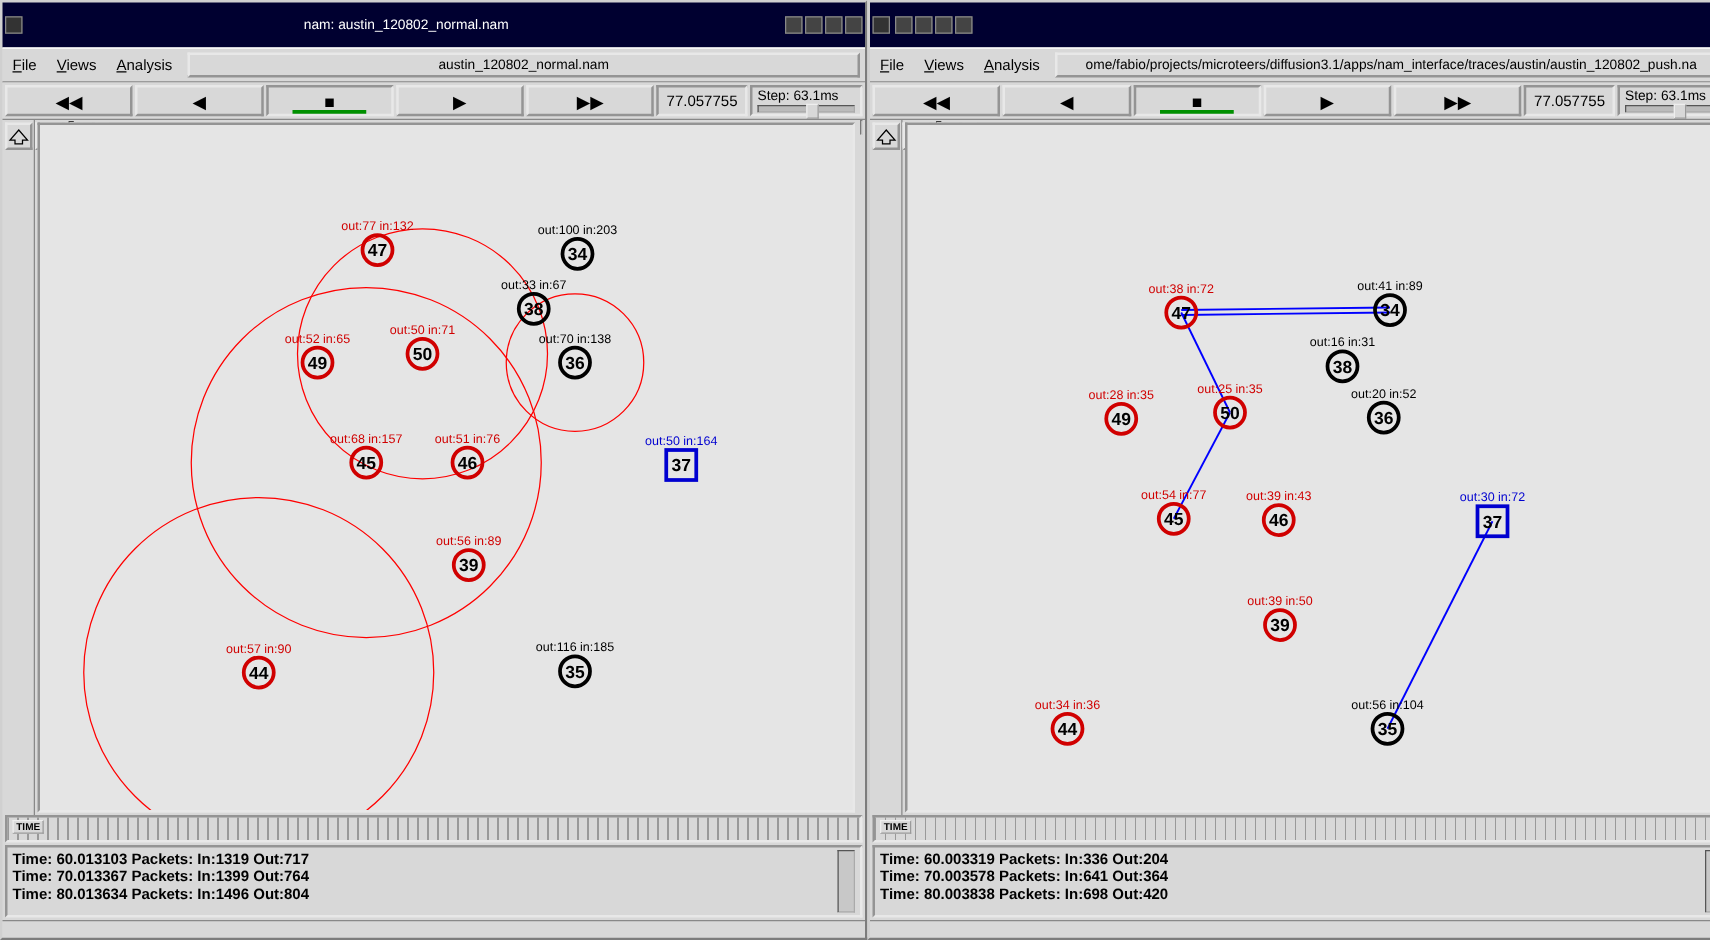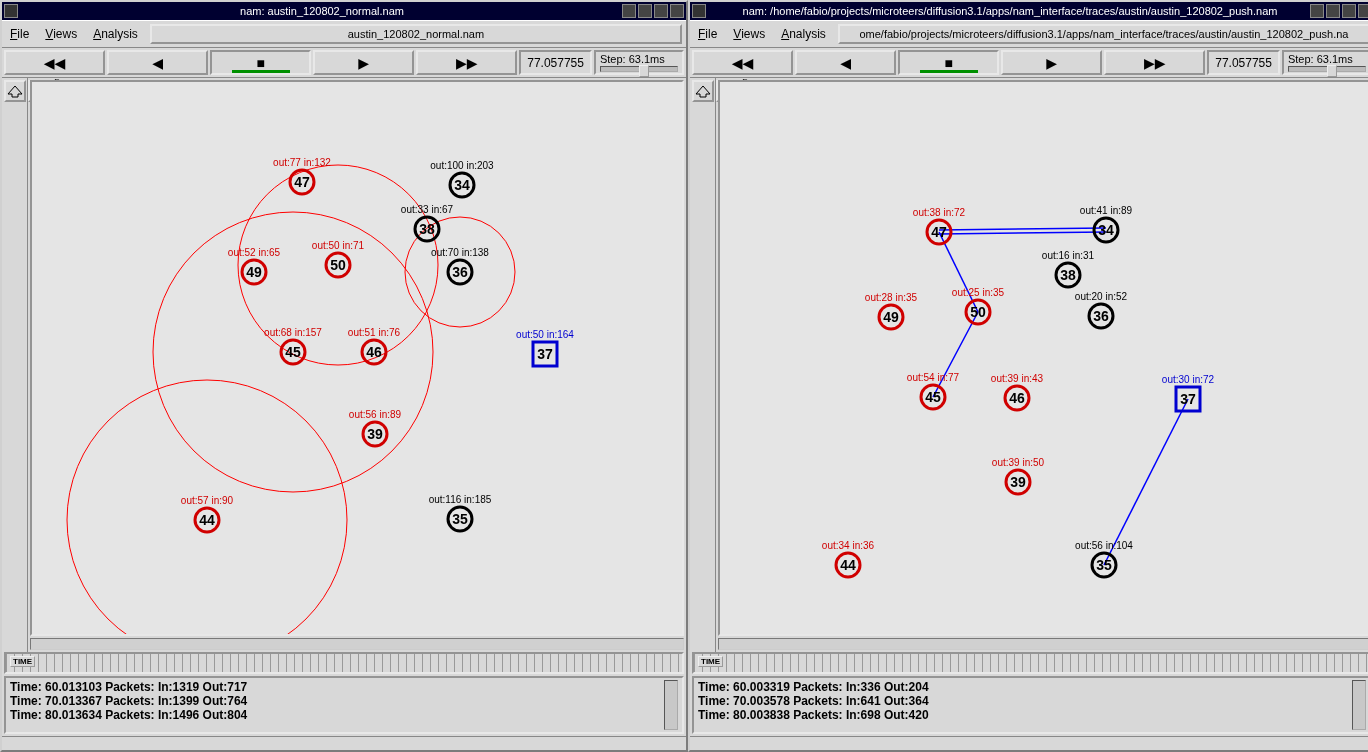--- a/index.html
+++ b/index.html
@@ -16,21 +16,21 @@
     flex: 1;
     display: flex;
     flex-direction: column;
     border: 2px outset #d0d0d0;
     background: #d8d8d8;
     position: relative;
   }
   .titlebar {
     background: #000030;
     color: #fff;
-    height: 18px;
+    height: 36px;
     display: flex;
     align-items: center;
     font-size: 11px;
     padding: 0 2px;
   }
   .titlebar .sys-icon {
     width: 14px; height: 14px;
     border: 1px solid #888;
     background: #333;
     margin-right: 4px;
@@ -139,21 +139,21 @@
   .tool-btn {
     height: 22px;
     border: 2px outset #e8e8e8;
     background: #d8d8d8;
     display:flex;align-items:center;justify-content:center;
     font-size:10px;
   }
   .canvas-wrap {
     flex: 1;
     display: flex;
-    flex-direction: column;
+    flex-direction: row;
   }
   .canvas {
     flex: 1;
     background: #e5e5e5;
     border: 2px inset #e8e8e8;
     margin: 2px;
     position: relative;
     overflow: hidden;
   }
   .canvas svg { display: block; }
@@ -302,21 +302,20 @@
   <div class="log">
     <div class="log-text" id="log-left">Time: 60.013103 Packets: In:1319 Out:717<br>Time: 70.013367 Packets: In:1399 Out:764<br>Time: 80.013634 Packets: In:1496 Out:804</div>
     <div class="log-scroll"></div>
   </div>
   <div class="statusbar"></div>
 </div>
 
 <div class="window">
   <div class="titlebar">
     <div class="sys-icon"></div>
-    <div class="title-text">nam: /home/fabio/projects/microteers/diffusion3.1/apps/nam_interface/traces/austin/austin_120802_push.nam</div>
     <div class="win-btns">
       <div class="win-btn"></div>
       <div class="win-btn"></div>
       <div class="win-btn"></div>
       <div class="win-btn"></div>
     </div>
   </div>
 
   <div class="menubar">
     <div class="menu-item"><u>F</u>ile</div>

